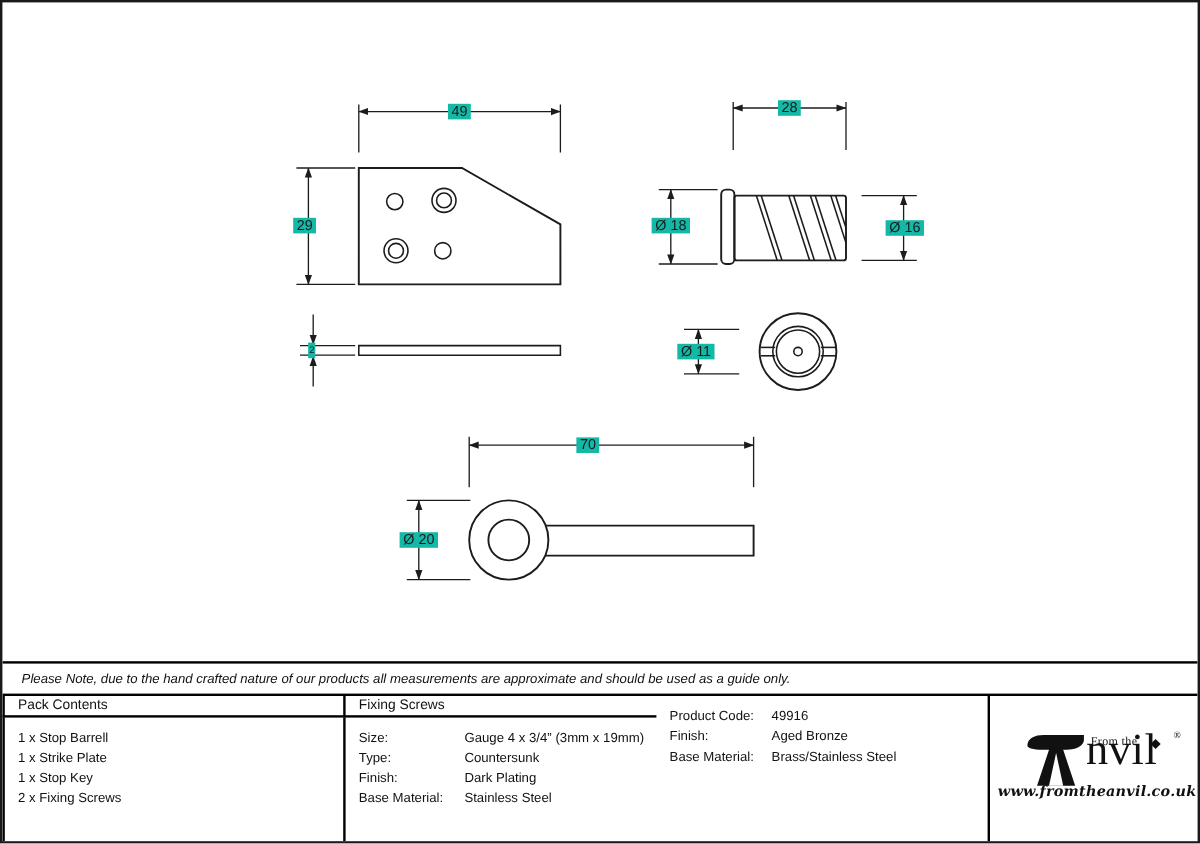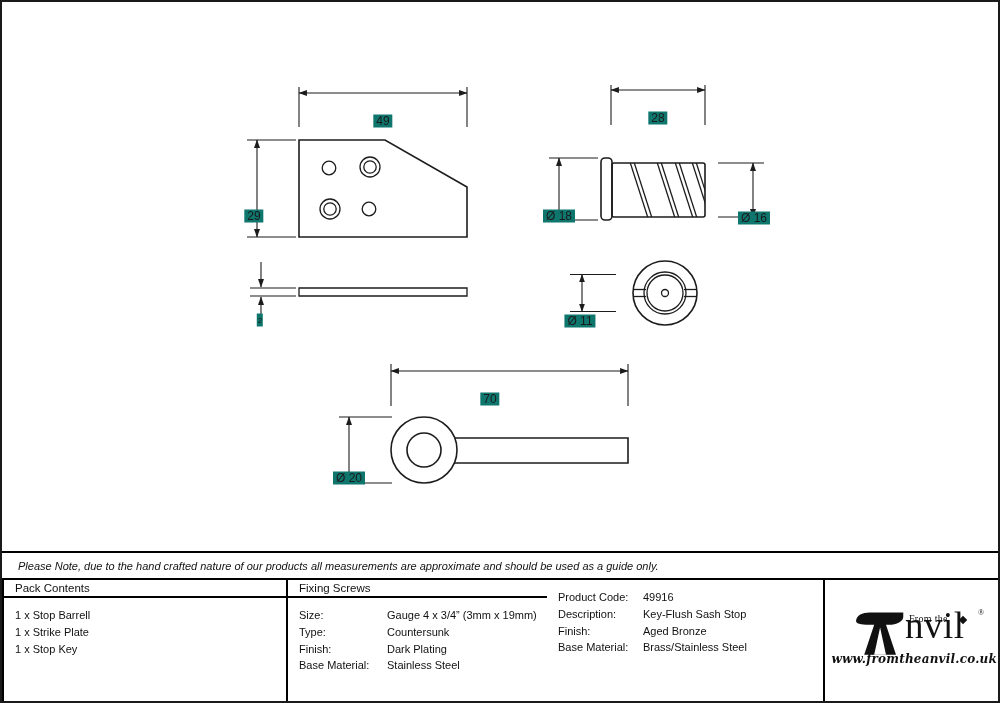--- a/index.html
+++ b/index.html
@@ -10,27 +10,26 @@
     border:2px solid #1a1a1a;
     box-sizing:border-box;
     font-family:"Liberation Sans",sans-serif;
     color:#111;
     overflow:hidden;
   }
   .drawings{position:absolute;top:-2px;left:-2px;}
   .dim{
     position:absolute;
     transform:translate(-50%,-50%);
-    background:#0f766e;
+    background:#14b8a6;
     padding:0 3px;
     font-size:12px;
     color:#1a1a1a;
     white-space:nowrap;
     line-height:13px;
-    margin-top:28px;
   }
   .dim.tiny{font-size:8px;padding:0 1px;}
   
   .note-bar{
     position:absolute;left:0;right:0;top:549px;
     height:25px;
     border-top:2px solid #000;
     border-bottom:2px solid #000;
     display:flex;align-items:center;
     padding-left:16px;
@@ -234,37 +233,34 @@
         <div class="brand-url">www.fromtheanvil.co.uk</div>
       </div>
     </div>
 
     <div class="cell">
       <div class="kv">
         <span class="k">Product Code:</span>
         <span class="v">49916</span>
       </div>
       <div class="kv">
-        <span class="k">Description:</span>
-        <span class="v">Key-Flush Sash Stop</span>
-      </div>
-      <div class="kv">
         <span class="k">Finish:</span>
         <span class="v">Aged Bronze</span>
       </div>
       <div class="kv">
         <span class="k">Base Material:</span>
         <span class="v">Brass/Stainless Steel</span>
       </div>
     </div>
 
     <div class="cell bl">
       <div class="pc-line">1 x Stop Barrell</div>
       <div class="pc-line">1 x Strike Plate</div>
       <div class="pc-line">1 x Stop Key</div>
+      <div class="pc-line">2 x Fixing Screws</div>
     </div>
 
     <div class="cell bl col3">
       <div class="kv">
         <span class="k">Size:</span>
         <span class="v">Gauge 4 x 3/4” (3mm x 19mm)</span>
       </div>
       <div class="kv">
         <span class="k">Type:</span>
         <span class="v">Countersunk</span>

